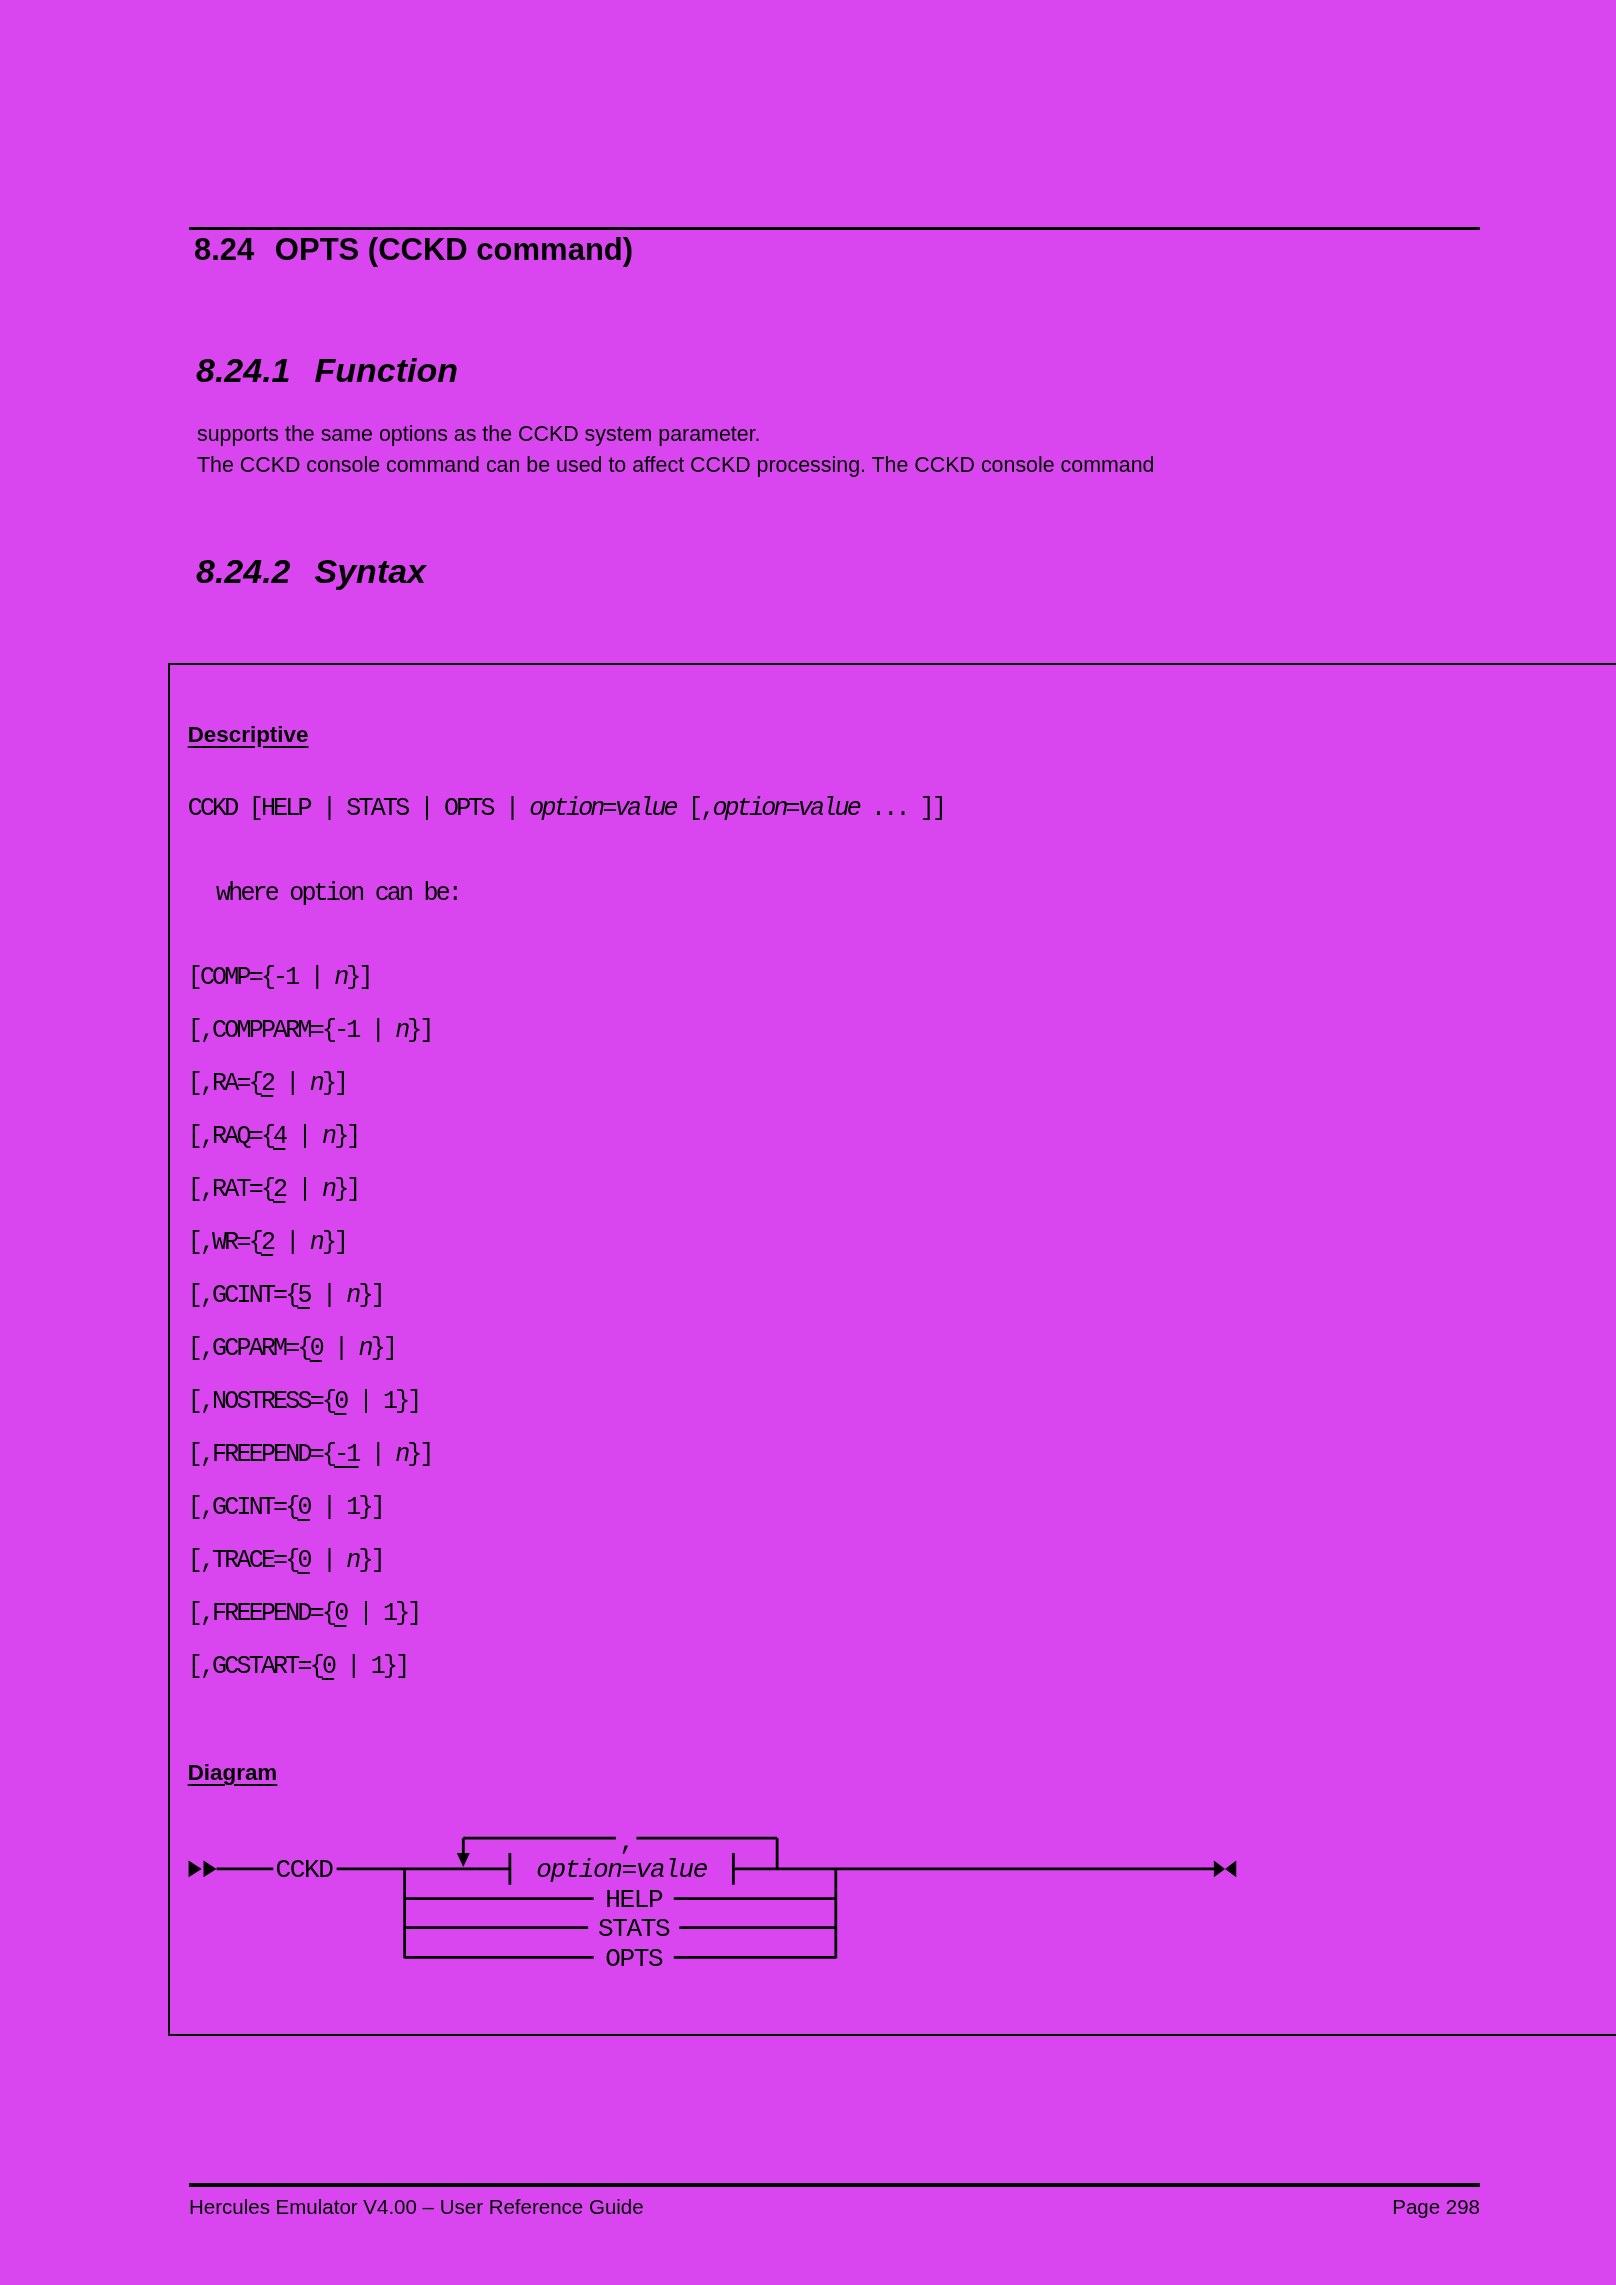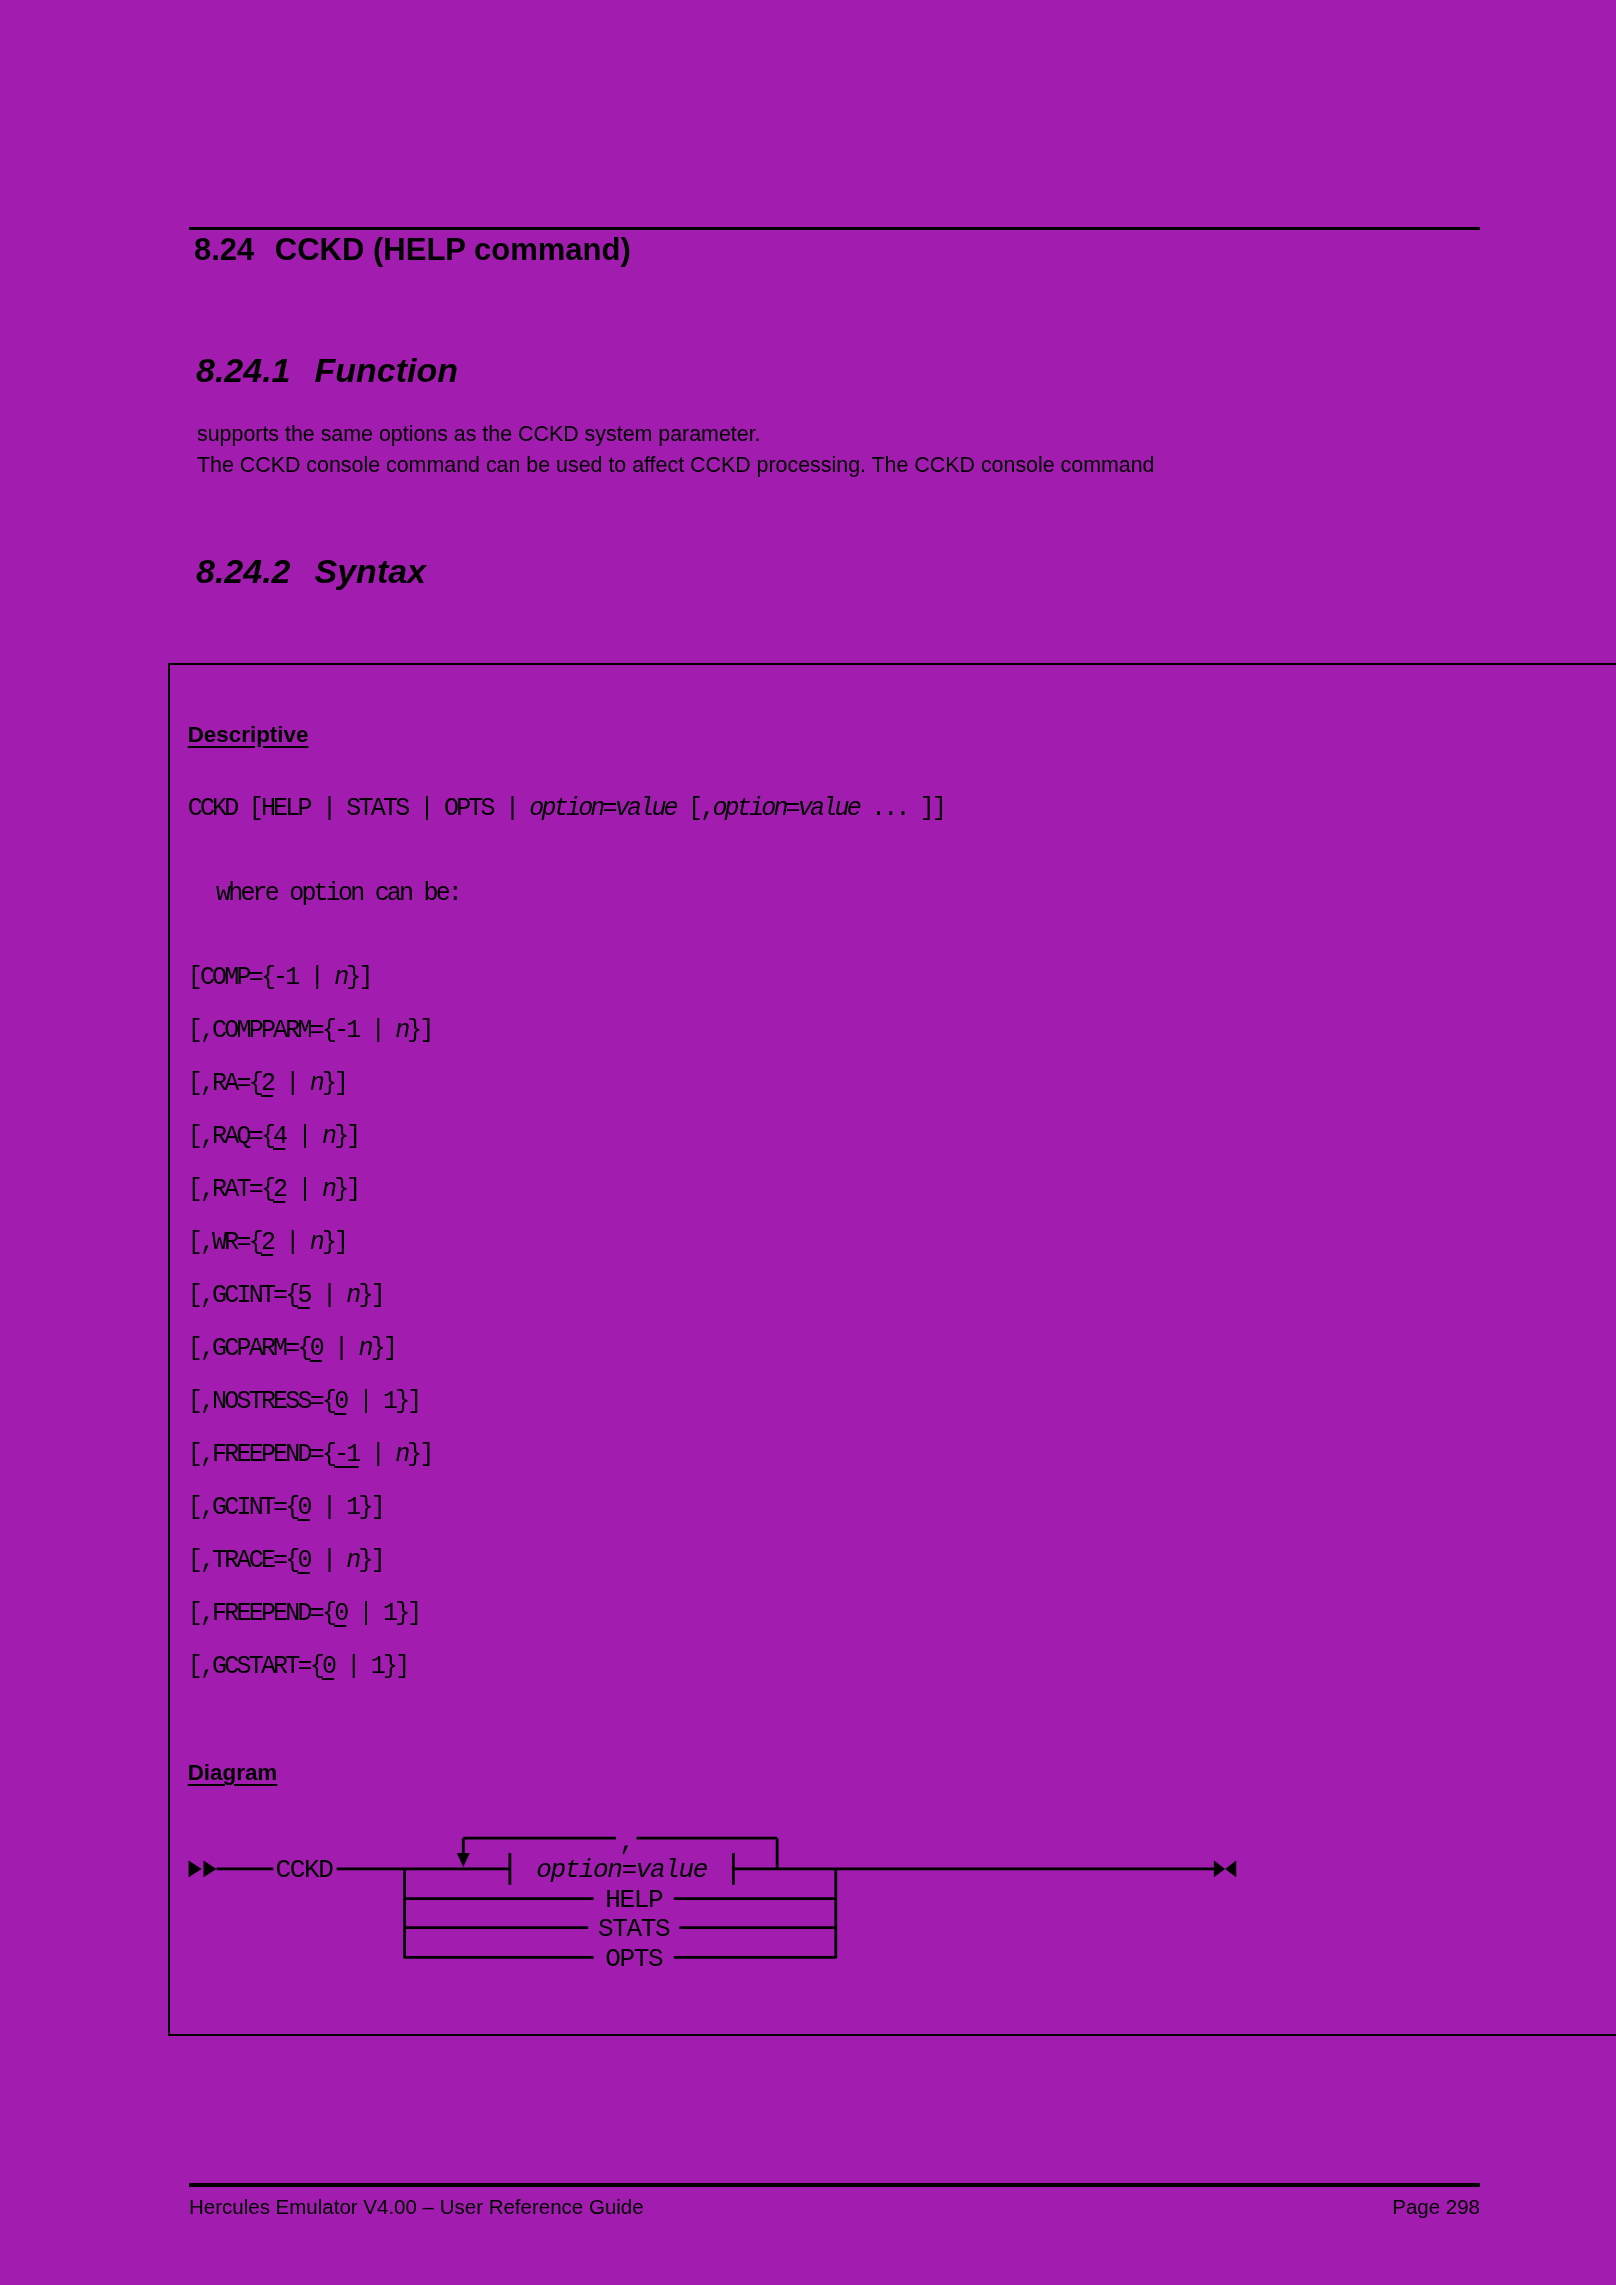--- a/index.html
+++ b/index.html
@@ -1,16 +1,16 @@
 <!DOCTYPE html>
 <html style="font-size:15px"><head>
 <meta charset="utf-8">
 <style>
   html,body{margin:0;padding:0;background:#e8e8e8;}
-  #page{position:relative;width:1616px;height:2286px;background:#a21caf;color:#000;
+  #page{position:relative;width:1616px;height:2286px;background:#d946ef;color:#000;
         font-family:"Liberation Sans",sans-serif;overflow:hidden;}
   .rule{position:absolute;background:#000;}
   .h1{position:absolute;left:194px;top:231px;display:flex;gap:20.5px;
       font-size:31px;font-weight:bold;line-height:37px;}
   .h2{position:absolute;display:flex;gap:24px;font-size:34px;font-weight:bold;
       font-style:italic;line-height:41px;}
   .para{position:absolute;left:197px;top:419px;font-size:21.4px;line-height:31px;white-space:nowrap;}
   .syntax-box{position:absolute;left:168px;top:663px;width:1466px;height:1373px;
       border:2.8px solid #000;box-sizing:border-box;}
   .boxlabel{position:absolute;left:17.7px;font-size:22.4px;font-weight:bold;
@@ -30,21 +30,21 @@
 </style>
 </head>
 <body>
 
 <div id="page">
 
   <div class="rule" style="left:189px;top:227px;width:1291px;height:2.8px;"></div>
 
   <div class="h1">
     <span>8.24</span>
-    <span>CCKD (HELP command)</span>
+    <span>OPTS (CCKD command)</span>
   </div>
 
   <div class="h2" style="left:196px;top:350px;">
     <span>8.24.1</span>
     <span>Function</span>
   </div>
 
   <div class="para">
     <div>supports the same options as the CCKD system parameter.</div>
     <div>The CCKD console command can be used to affect CCKD processing. The CCKD console command</div>

